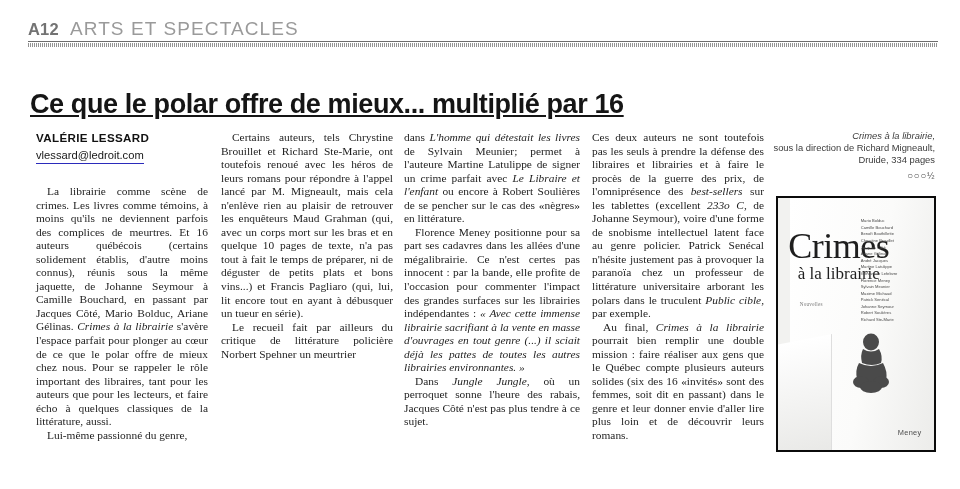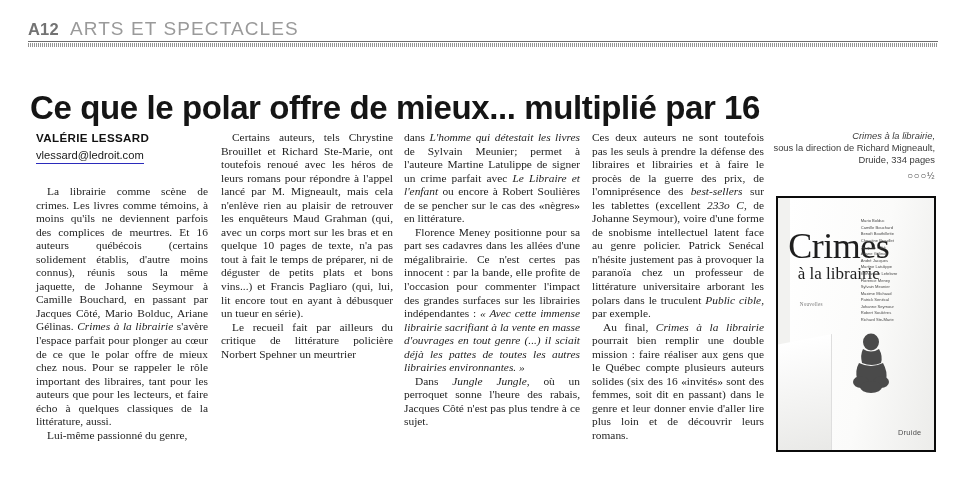--- a/index.html
+++ b/index.html
@@ -72,25 +72,26 @@
   }
 
   
   .headline {
     position: absolute;
     left: 30px;
     top: 68px;
     width: 900px;
     font-family: "Liberation Sans", sans-serif;
     font-weight: bold;
-    font-size: 33px;
+    font-size: 27px;
     line-height: 36px;
     letter-spacing: -0.4px;
     color: #151515;
     white-space: nowrap;
+    text-decoration: underline;
   }
 
   
   .byline {
     position: absolute;
     left: 36px;
     top: 131px;
     width: 175px;
   }
   .byline-name {
@@ -350,17 +351,17 @@
         <g fill="#4a4a4a">
           <ellipse cx="21" cy="10" rx="8" ry="8.5"></ellipse>
           <path d="M13 17 q8 5 16 0 q4 7 2 14 q-9 4 -19 0 q-2 -8 1 -14 Z"></path>
           <path d="M9 31 q12 6 24 0 q5 9 3 17 q-7 3 -15 3 q-9 0 -14 -4 q-2 -9 2 -16 Z"></path>
           <ellipse cx="11" cy="50" rx="8" ry="6"></ellipse>
           <ellipse cx="31" cy="50" rx="8" ry="6"></ellipse>
           <ellipse cx="21" cy="55" rx="11" ry="6"></ellipse>
         </g>
       </svg>
 
-      <div class="cover-publisher">Druide</div>
+      <div class="cover-publisher">Meney</div>
     </div>
   </div>
 
 </div>
 
 </body></html>

